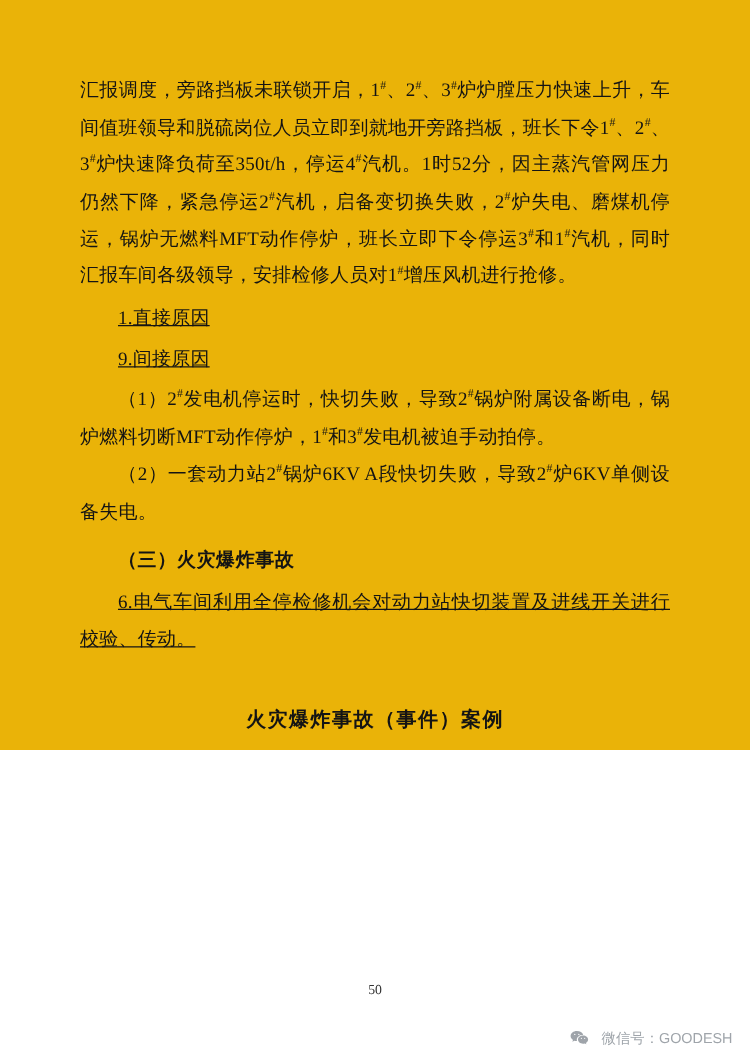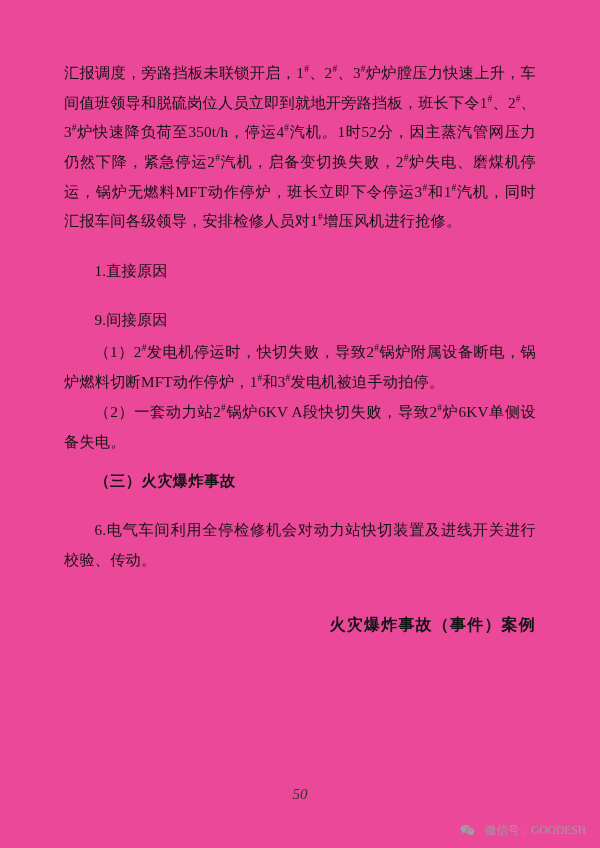--- a/index.html
+++ b/index.html
@@ -12,22 +12,22 @@
     height: 848px;
     background: #ffffff;
     font-family: "Liberation Serif", "DejaVu Serif", serif;
     color: #1a1a1a;
     position: relative;
     overflow: hidden;
   }
   .page {
     position: relative;
     width: 600px;
-    height: 848px;
-    background: #ec4899;
+    height: 600px;
+    background: #eab308;
     padding: 58px 64px 0 64px;
   }
   .doc-body {
     font-size: 15.2px;
     line-height: 1.95;
     letter-spacing: 0.2px;
     text-align: justify;
     color: #141414;
   }
   p {
@@ -42,56 +42,56 @@
   }
   .heading {
     text-indent: 2em;
     font-weight: bold;
     margin-top: 9px;
     margin-bottom: 4px;
     letter-spacing: 0.5px;
   }
   .subheading {
     text-indent: 2em;
-    margin-top: 20px;
+    margin-top: 4px;
     margin-bottom: 2px;
+    text-decoration: underline;
   }
   sup {
     font-size: 0.62em;
     vertical-align: super;
     line-height: 0;
   }
   .case-title {
-    text-align: right;
+    text-align: center;
     font-weight: bold;
     font-size: 16px;
     letter-spacing: 1.2px;
     margin-top: 34px;
   }
   .page-number {
     position: absolute;
     left: 0;
     right: 0;
     top: 786px;
     text-align: center;
-    font-size: 15px;
+    font-size: 11px;
     color: #333;
     font-family: "Liberation Serif", serif;
-    font-style: italic;
   }
   .watermark {
     position: absolute;
     right: 14px;
     bottom: 10px;
     display: flex;
     align-items: center;
     gap: 10px;
     color: #9aa0a6;
     font-size: 11.5px;
-    font-family: Liberation Serif, serif;
+    font-family: Liberation Sans, sans-serif;
     opacity: 0.95;
     justify-content: flex-end;
   }
   .wechat-badge {
     width: 15px;
     height: 13px;
     position: relative;
     display: inline-block;
   }
   .wechat-badge svg { display: block; }

